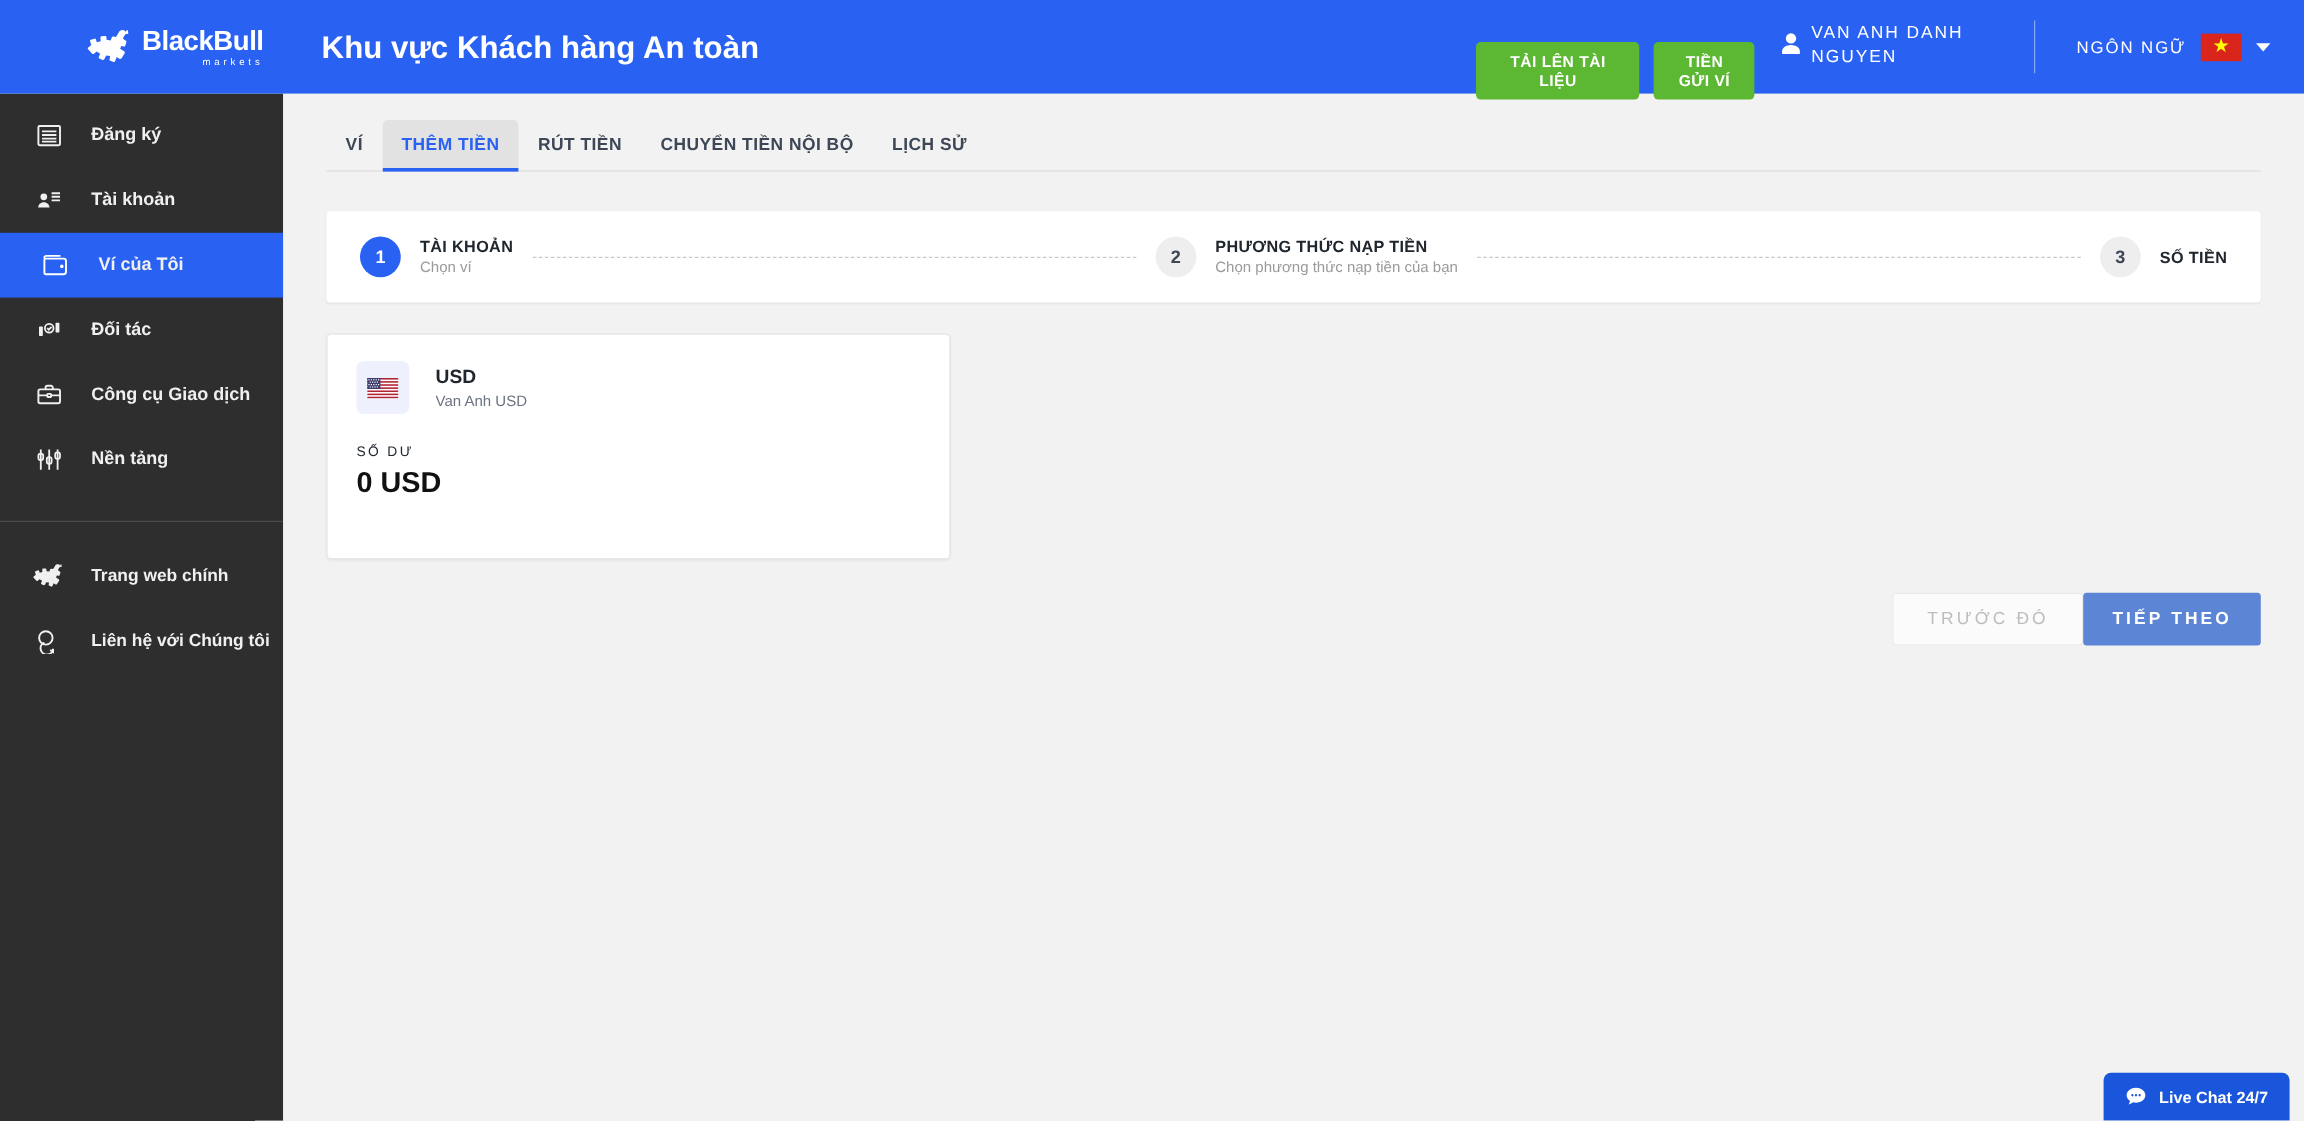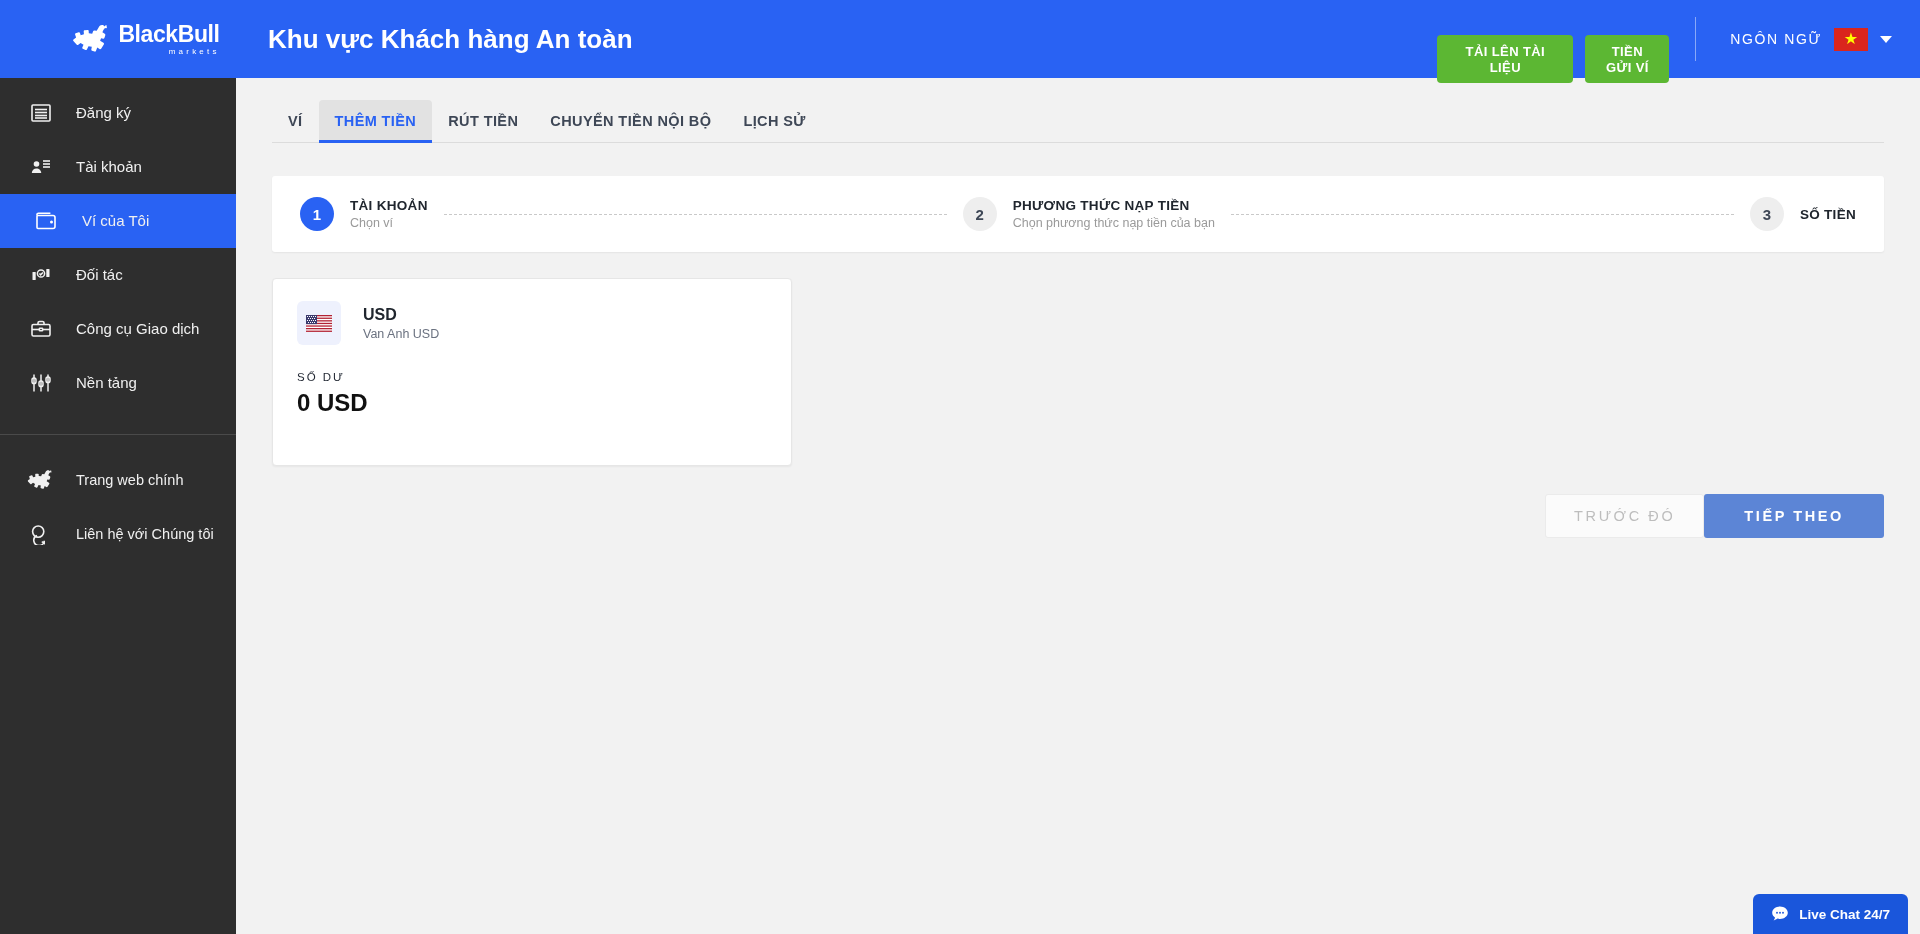--- a/index.html
+++ b/index.html
@@ -69,21 +69,21 @@
     width: 236px; flex: 0 0 236px; background: #2e2e2e;
     display: flex; flex-direction: column; padding-top: 8px;
   }
   .nav-item {
     display: flex; align-items: center; gap: 18px;
     padding: 0 0 0 24px; min-height: 54px; cursor: pointer;
     color: #f0f0f0; text-decoration: none;
   }
   .nav-item.active { background: #2962f3; padding-left: 30px; }
   .nav-item .nav-ico { width: 34px; flex: 0 0 34px; display: flex; align-items: center; justify-content: center; }
-  .nav-item .nav-label { font-size: 15px; font-weight: normal; line-height: 1.25; }
+  .nav-item .nav-label { font-size: 15px; font-weight: bold; line-height: 1.25; }
   .nav-sep { height: 1px; background: #4a4a4a; margin: 24px 0 18px 0; }
   .nav-item.small .nav-label { font-size: 14.5px; }
 
   
   .main { flex: 1 1 auto; background: #f2f2f2; padding: 0 36px; position: relative; overflow: hidden; }
 
   .tabs { display: flex; align-items: center; gap: 0; padding-top: 22px; border-bottom: 1px solid #dcdcdc; }
   .tab {
     font-size: 14.5px; font-weight: bold; letter-spacing: .4px;
     color: #3e4756; padding: 13px 16px; cursor: pointer;
@@ -131,21 +131,21 @@
 
   .actions { display: flex; justify-content: flex-end; gap: 0; margin-top: 28px; }
   .btn-prev {
     background: #fbfbfb; color: #bdbdbd; border: 1px solid #ebebeb;
     font-size: 14.5px; letter-spacing: 2.6px; font-weight: normal;
     padding: 0 28px; height: 44px; border-radius: 3px; cursor: pointer; font-family: inherit;
   }
   .btn-next {
     background: #5c85d6; color: #fff; border: none;
     font-size: 14.5px; letter-spacing: 2.6px; font-weight: bold;
-    padding: 0 40px; height: 44px; border-radius: 3px; cursor: pointer; font-family: inherit;
+    padding: 0 24px; height: 44px; border-radius: 3px; cursor: pointer; font-family: inherit;
   }
 
   .chat-widget {
     position: absolute; right: 12px; bottom: 0;
     background: #1a56db; color: #fff; border-radius: 6px 6px 0 0;
     height: 40px; display: flex; align-items: center; gap: 10px;
     padding: 0 18px; cursor: pointer;
   }
   .chat-widget .chat-label { font-size: 13.5px; font-weight: bold; }
   .chat-bubble-ico { width: 18px; height: 18px; display: block; }
@@ -170,20 +170,29 @@
         </span>
       </div>
     </div>
 
     <div class="page-title">Khu vực Khách hàng An toàn</div>
 
     <div class="topbar-right">
       <button class="green-btn upload">TẢI LÊN TÀI LIỆU</button>
       <button class="green-btn deposit">TIỀN GỬI VÍ</button>
 
+      <div class="user-zone">
+        <span>
+          <svg width="17" height="19" viewBox="0 0 17 19" fill="#ffffff">
+            <circle cx="8.5" cy="5" r="4.3"></circle>
+            <path d="M8.5 10.5c-4.1 0-7.4 2.3-7.4 5.2V18h14.8v-2.3c0-2.9-3.3-5.2-7.4-5.2z"></path>
+          </svg>
+        </span>
+        <span class="user-name">VAN ANH DANH NGUYEN</span>
+      </div>
 
       <div class="divider-v"></div>
 
       <div class="lang-zone">
         <span class="lang-label">NGÔN NGỮ</span>
         <span class="flag">
             <span class="star">★</span>
           </span>
         <span class="caret"></span>
       </div>

